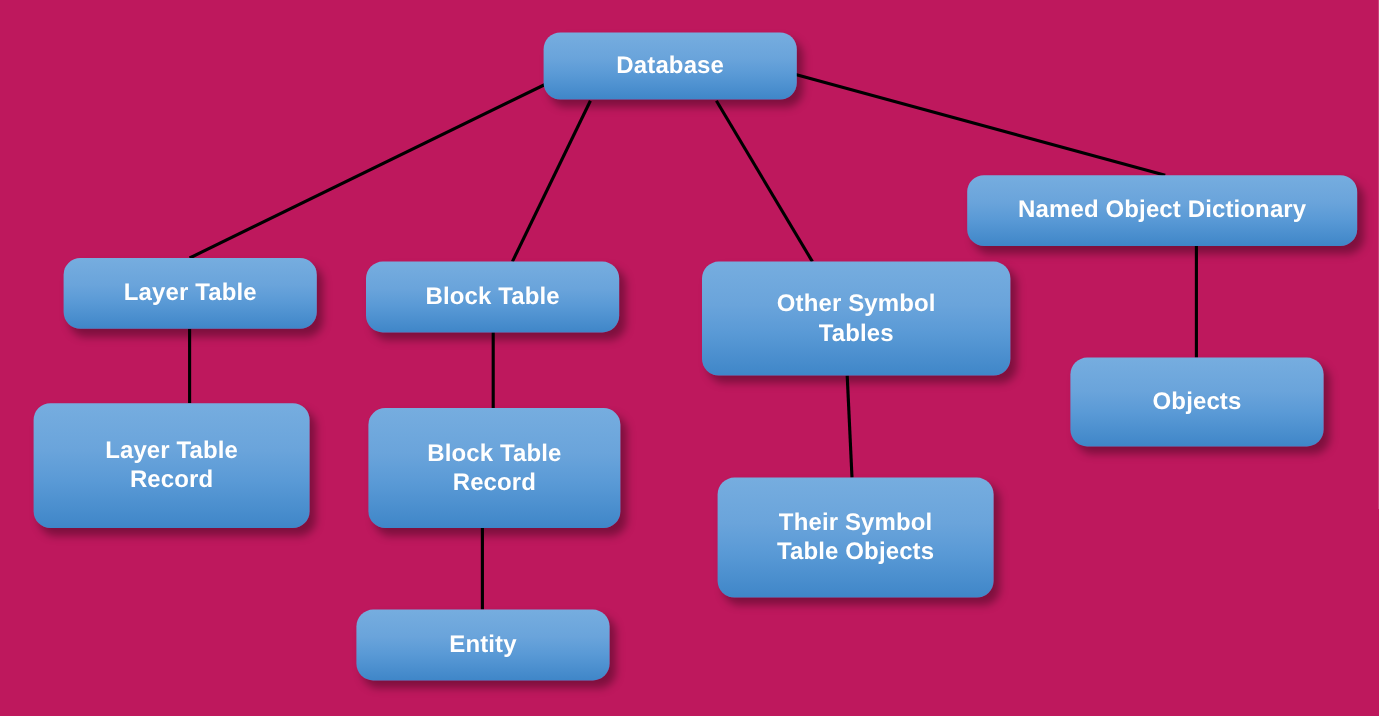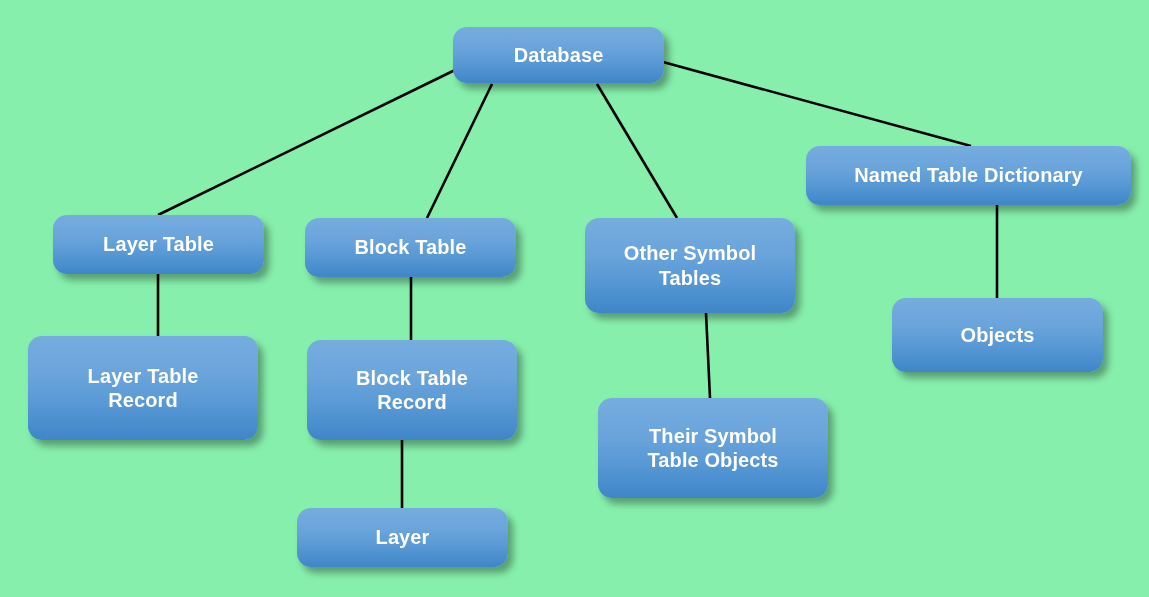--- a/index.html
+++ b/index.html
@@ -12,21 +12,21 @@
     width: 1149px;
     height: 597px;
     font-family: "Liberation Sans", sans-serif;
     overflow: hidden;
     position: relative;
   }
   #diagram-canvas {
     position: relative;
     width: 1149px;
     height: 597px;
-    background: #86efac;
+    background: #be185d;
   }
   #connector-layer {
     position: absolute;
     left: 0;
     top: 0;
     width: 1149px;
     height: 597px;
     pointer-events: none;
   }
   .node {
@@ -49,21 +49,21 @@
   .node-label {
     display: block;
     padding: 0 8px;
     white-space: pre-line;
   }
   
   #node-database      { left: 453px; top: 27px;  width: 211px; height: 56px;  font-size: 20px; }
   #node-named-object-dictionary { left: 806px; top: 146px; width: 325px; height: 59px; font-size: 20px; }
   #node-layer-table   { left: 53px;  top: 215px; width: 211px; height: 59px;  font-size: 20px; }
   #node-block-table   { left: 305px; top: 218px; width: 211px; height: 59px;  font-size: 20px; }
-  #node-other-symbol-tables { left: 585px; top: 218px; width: 210px; height: 95px; font-size: 20px; }
+  #node-other-symbol-tables { left: 585px; top: 218px; width: 257px; height: 95px; font-size: 20px; }
   #node-objects       { left: 892px; top: 298px; width: 211px; height: 74px;  font-size: 20px; }
   #node-layer-table-record  { left: 28px;  top: 336px; width: 230px; height: 104px; font-size: 20px; }
   #node-block-table-record  { left: 307px; top: 340px; width: 210px; height: 100px; font-size: 20px; }
   #node-their-symbol-table-records { left: 598px; top: 398px; width: 230px; height: 100px; font-size: 20px; }
   #node-entity        { left: 297px; top: 508px; width: 211px; height: 59px;  font-size: 20px; }
 </style>
 </head>
 <body>
 
 <div id="diagram-canvas">
@@ -100,21 +100,21 @@
   <div class="node" id="node-block-table">
     <span class="node-label">Block Table</span>
   </div>
 
   <div class="node" id="node-other-symbol-tables">
     <span class="node-label">Other Symbol
 Tables</span>
   </div>
 
   <div class="node" id="node-named-object-dictionary">
-    <span class="node-label">Named Table Dictionary</span>
+    <span class="node-label">Named Object Dictionary</span>
   </div>
 
   <div class="node" id="node-layer-table-record">
     <span class="node-label">Layer Table
 Record</span>
   </div>
 
   <div class="node" id="node-block-table-record">
     <span class="node-label">Block Table
 Record</span>
@@ -123,16 +123,16 @@
   <div class="node" id="node-their-symbol-table-records">
     <span class="node-label">Their Symbol
 Table Objects</span>
   </div>
 
   <div class="node" id="node-objects">
     <span class="node-label">Objects</span>
   </div>
 
   <div class="node" id="node-entity">
-    <span class="node-label">Layer</span>
+    <span class="node-label">Entity</span>
   </div>
 
 </div>
 
 </body></html>

